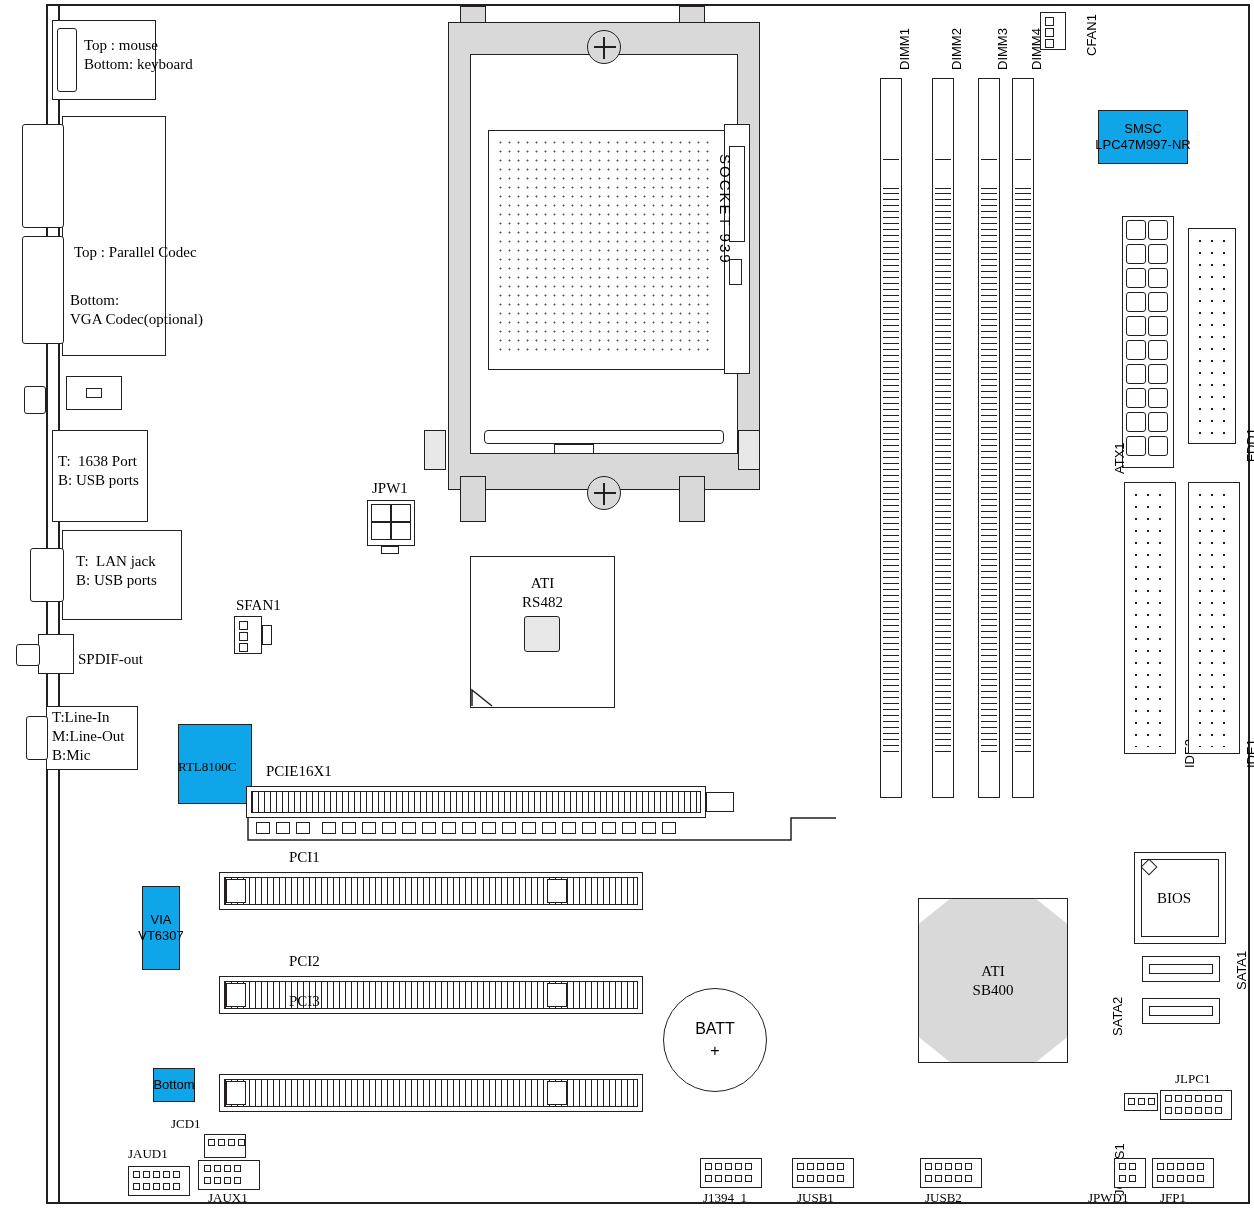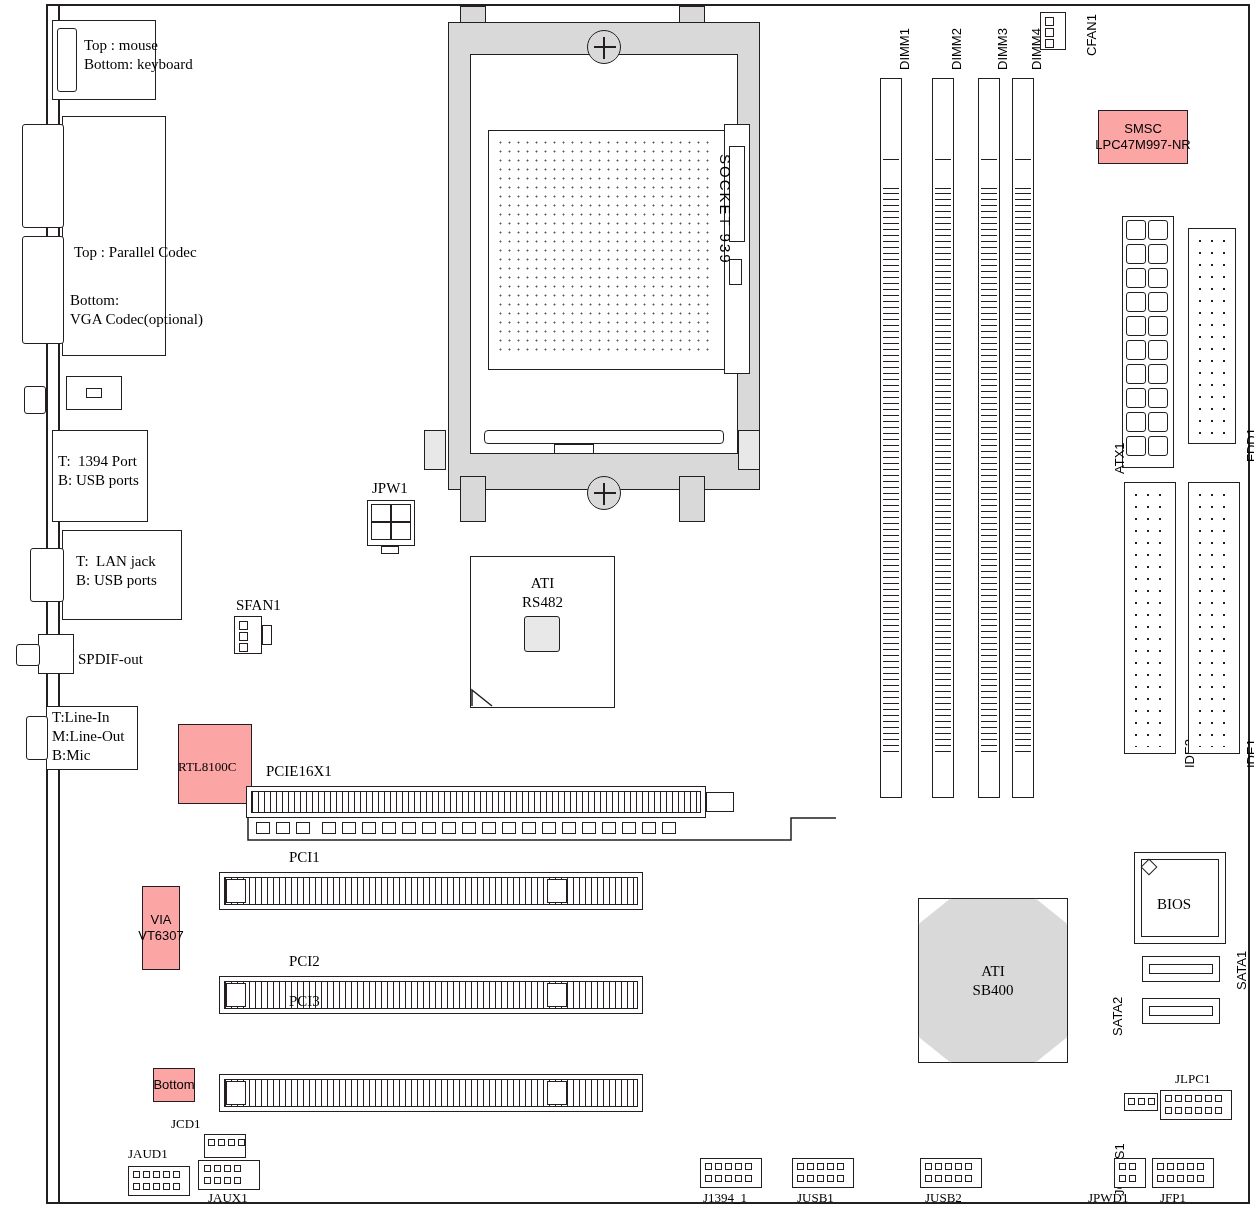--- a/index.html
+++ b/index.html
@@ -93,21 +93,21 @@
 
   
   .bigconn { position:absolute; border:1.5px solid #231f20; background:#fff; box-sizing:border-box; }
   .bigconn .grid2 { position:absolute; left:5px; right:5px; top:6px; bottom:6px;
      background-image: radial-gradient(circle, #231f20 1.1px, transparent 1.3px);
      background-size: 12px 12px; }
   .atx { position:absolute; border:1.5px solid #231f20; background:#fff; box-sizing:border-box; }
   .atxcell { position:absolute; width:20px; height:20px; border:1.5px solid #231f20; border-radius:3px; background:#fff; box-sizing:border-box; }
 
   
-  .chip { position:absolute; border:1.5px solid #231f20; background:#fca5a5; box-sizing:border-box; display:flex; align-items:center; justify-content:center; text-align:center; font-size:13px; line-height:1.25; }
+  .chip { position:absolute; border:1.5px solid #231f20; background:#0ea5e9; box-sizing:border-box; display:flex; align-items:center; justify-content:center; text-align:center; font-size:13px; line-height:1.25; }
 
   
   .batt { position:absolute; width:104px; height:104px; border-radius:50%; border:1.5px solid #231f20; background:#fff; box-sizing:border-box;
      display:flex; flex-direction:column; align-items:center; justify-content:center; font-size:16px; }
 
   
   .sata { position:absolute; width:78px; height:26px; border:1.5px solid #231f20; background:#fff; box-sizing:border-box; }
   .sata .in { position:absolute; left:6px; right:6px; top:7px; bottom:7px; border:1px solid #231f20; }
 
   
@@ -142,21 +142,21 @@
   <div class="io" style="left:22px;top:236px;width:42px;height:108px;border-radius:3px;"></div>
   <div class="lbl" style="left:74px;top:243px;">Top : Parallel Codec</div>
   <div class="lbl" style="left:70px;top:291px;">Bottom:
 VGA Codec(optional)</div>
 
   <div class="io" style="left:24px;top:386px;width:22px;height:28px;border-radius:3px;"></div>
   <div class="io" style="left:66px;top:376px;width:56px;height:34px;"></div>
   <div class="io thin" style="left:86px;top:388px;width:16px;height:10px;"></div>
 
   <div class="io" style="left:52px;top:430px;width:96px;height:92px;"></div>
-  <div class="lbl" style="left:58px;top:452px;">T:  1394 Port
+  <div class="lbl" style="left:58px;top:452px;">T:  1638 Port
 B: USB ports</div>
 
   <div class="io" style="left:62px;top:530px;width:120px;height:90px;"></div>
   <div class="io" style="left:30px;top:548px;width:34px;height:54px;border-radius:3px;"></div>
   <div class="lbl" style="left:76px;top:552px;">T:  LAN jack
 B: USB ports</div>
 
   <div class="io" style="left:38px;top:634px;width:36px;height:40px;"></div>
   <div class="io" style="left:16px;top:644px;width:24px;height:22px;border-radius:3px;"></div>
   <div class="lbl" style="left:78px;top:650px;">SPDIF-out</div>
@@ -380,32 +380,36 @@
     <div class="pin"></div>
   </div>
   <div class="pinrow" style="left:204px;top:1177px;">
     <div class="pin"></div>
     <div class="pin"></div>
     <div class="pin"></div>
     <div class="pin"></div>
   </div>
   <div class="lbl sm" style="left:208px;top:1190px;">JAUX1</div>
 
+  <div class="batt" style="left:663px;top:988px;">
+    <span>BATT</span>
+    <span style="margin-top:4px;">+</span>
+  </div>
 
   <div class="sb-frame" style="left:918px;top:898px;"></div>
   <div class="sb" style="left:918px;top:898px;">
     <span class="lbl c" style="position:static;white-space:pre;">ATI
 SB400</span>
   </div>
 
   <div class="bios" style="left:1134px;top:852px;">
     <div class="pads"></div>
     <div class="dot"></div>
   </div>
-  <div class="lbl" style="left:1157px;top:889px;margin-top:6px;">BIOS</div>
+  <div class="lbl" style="left:1157px;top:889px;">BIOS</div>
 
   <div class="sata" style="left:1142px;top:956px;">
     <div class="in"></div>
   </div>
   <div class="sata" style="left:1142px;top:998px;">
     <div class="in"></div>
   </div>
   <div class="vert sm" style="left:1234px;top:990px;">SATA1</div>
   <div class="vert sm" style="left:1110px;top:1036px;">SATA2</div>
 

